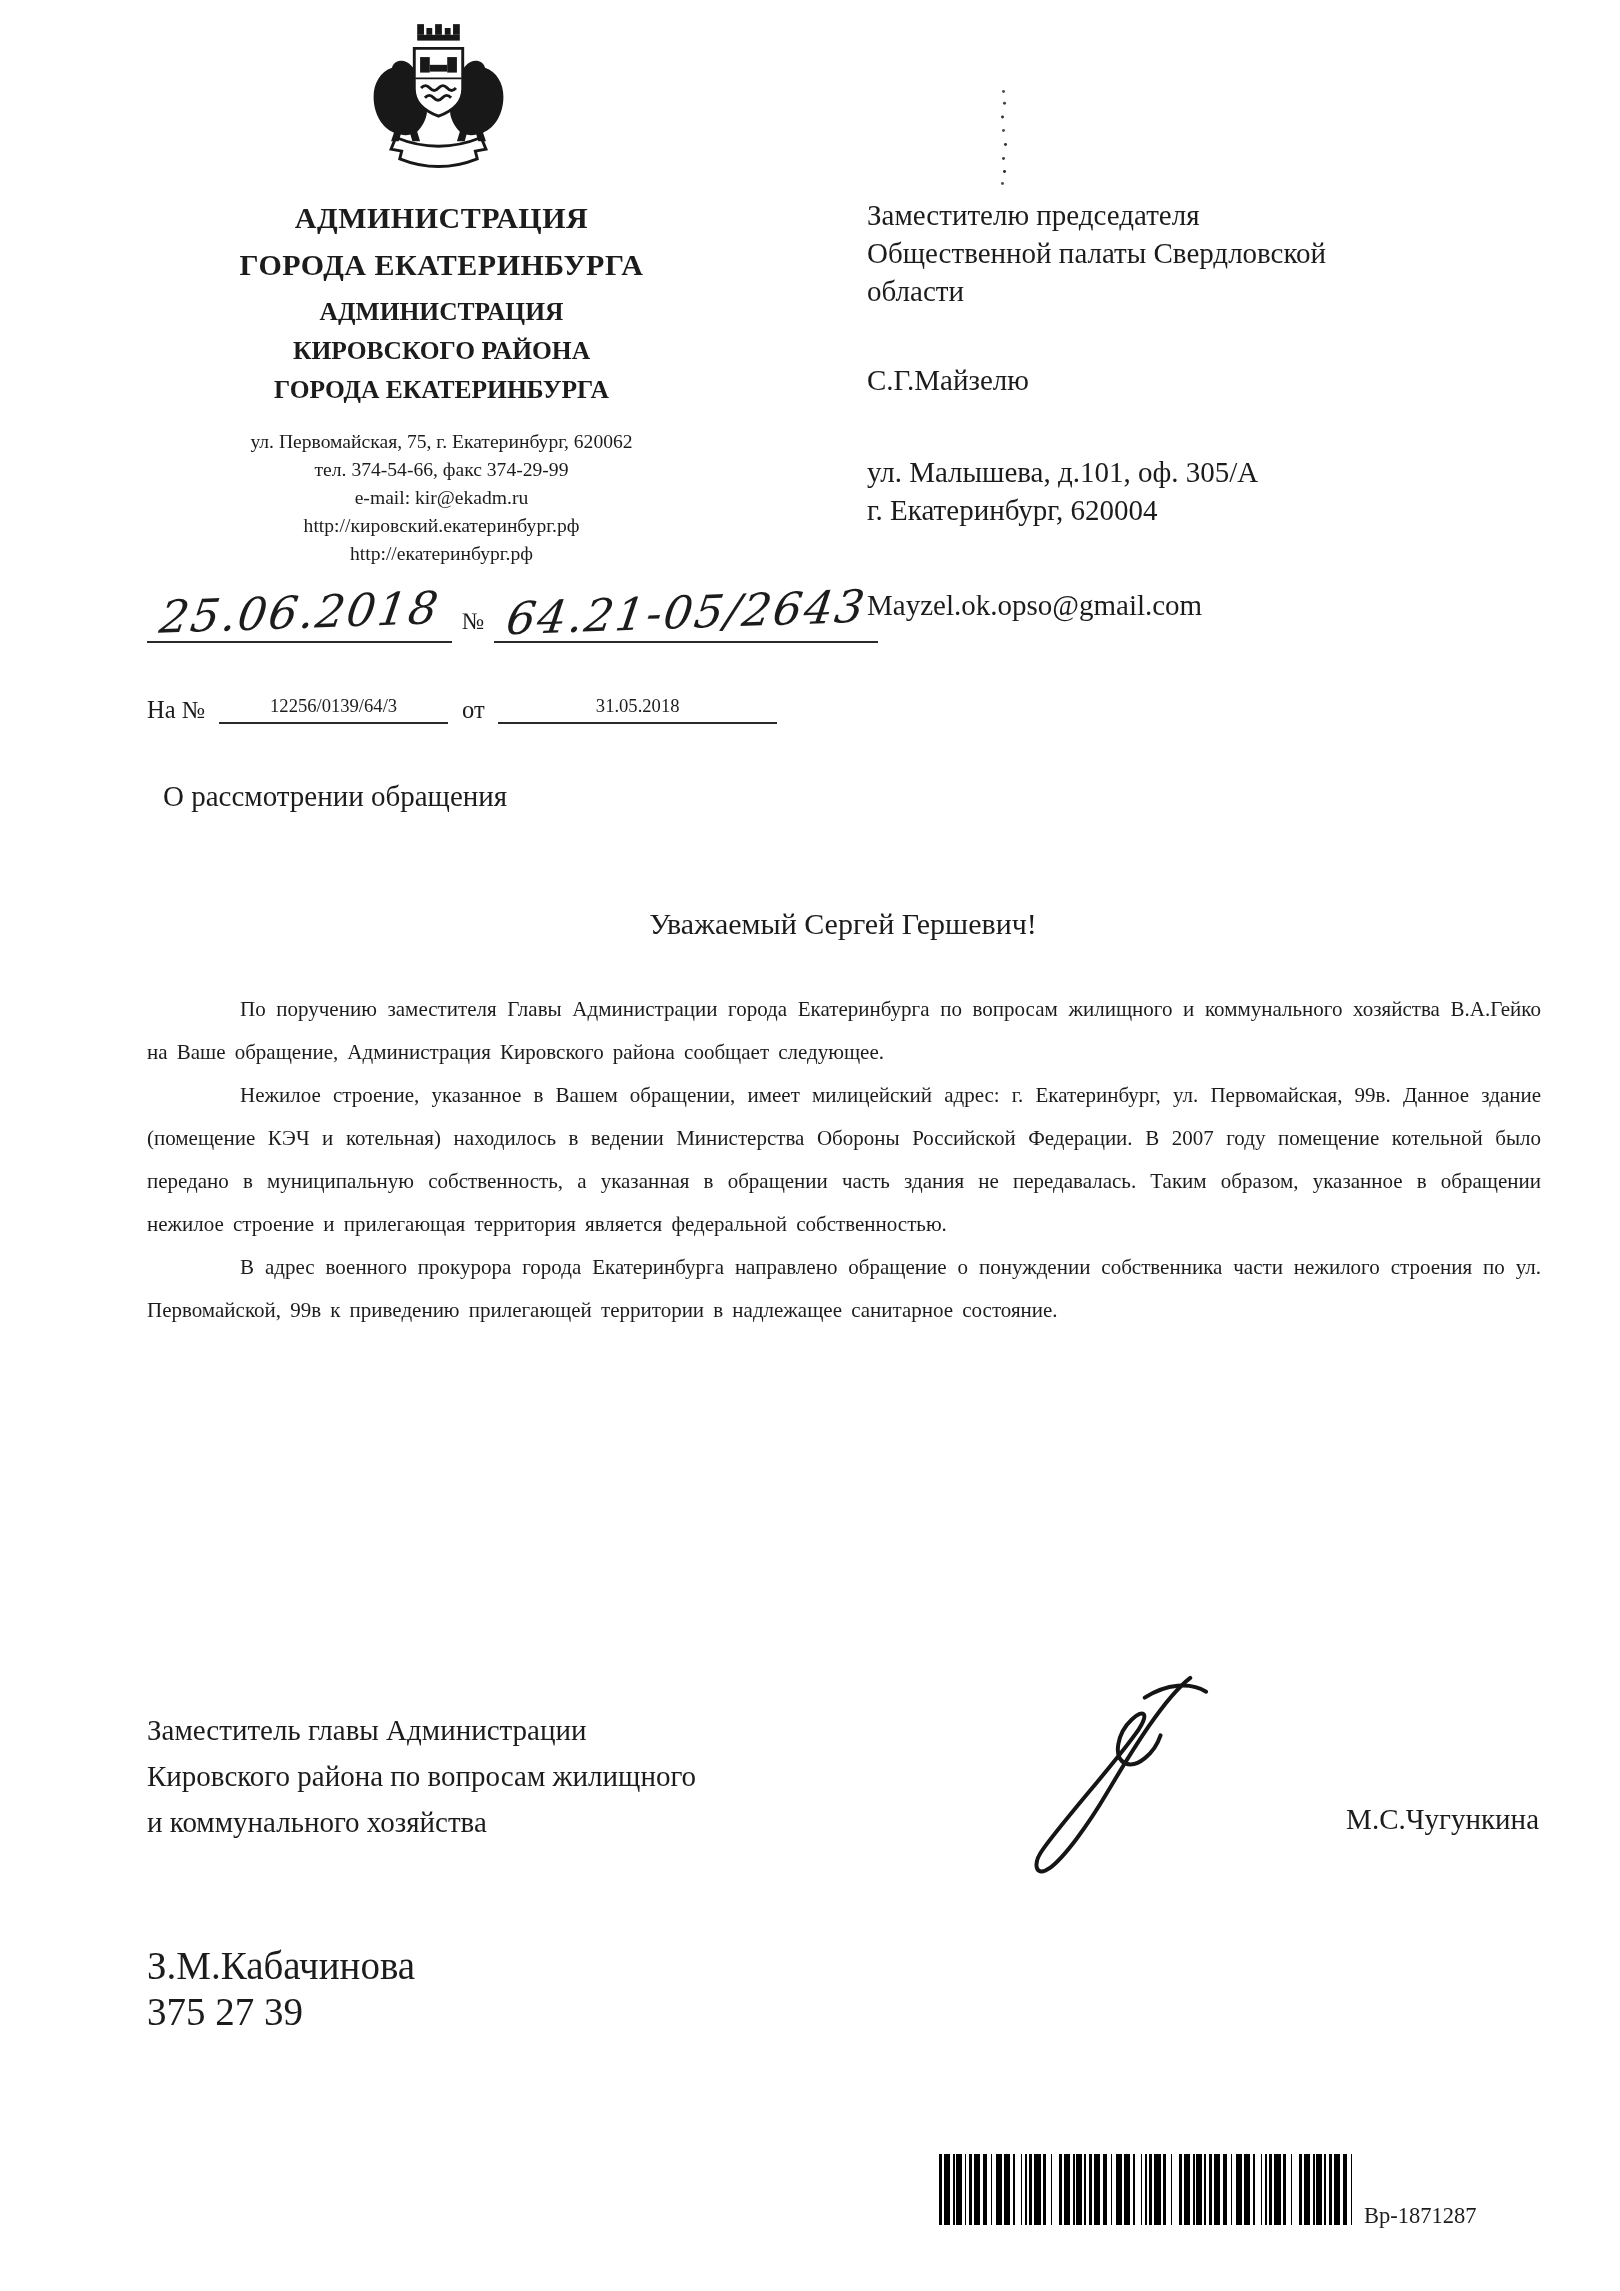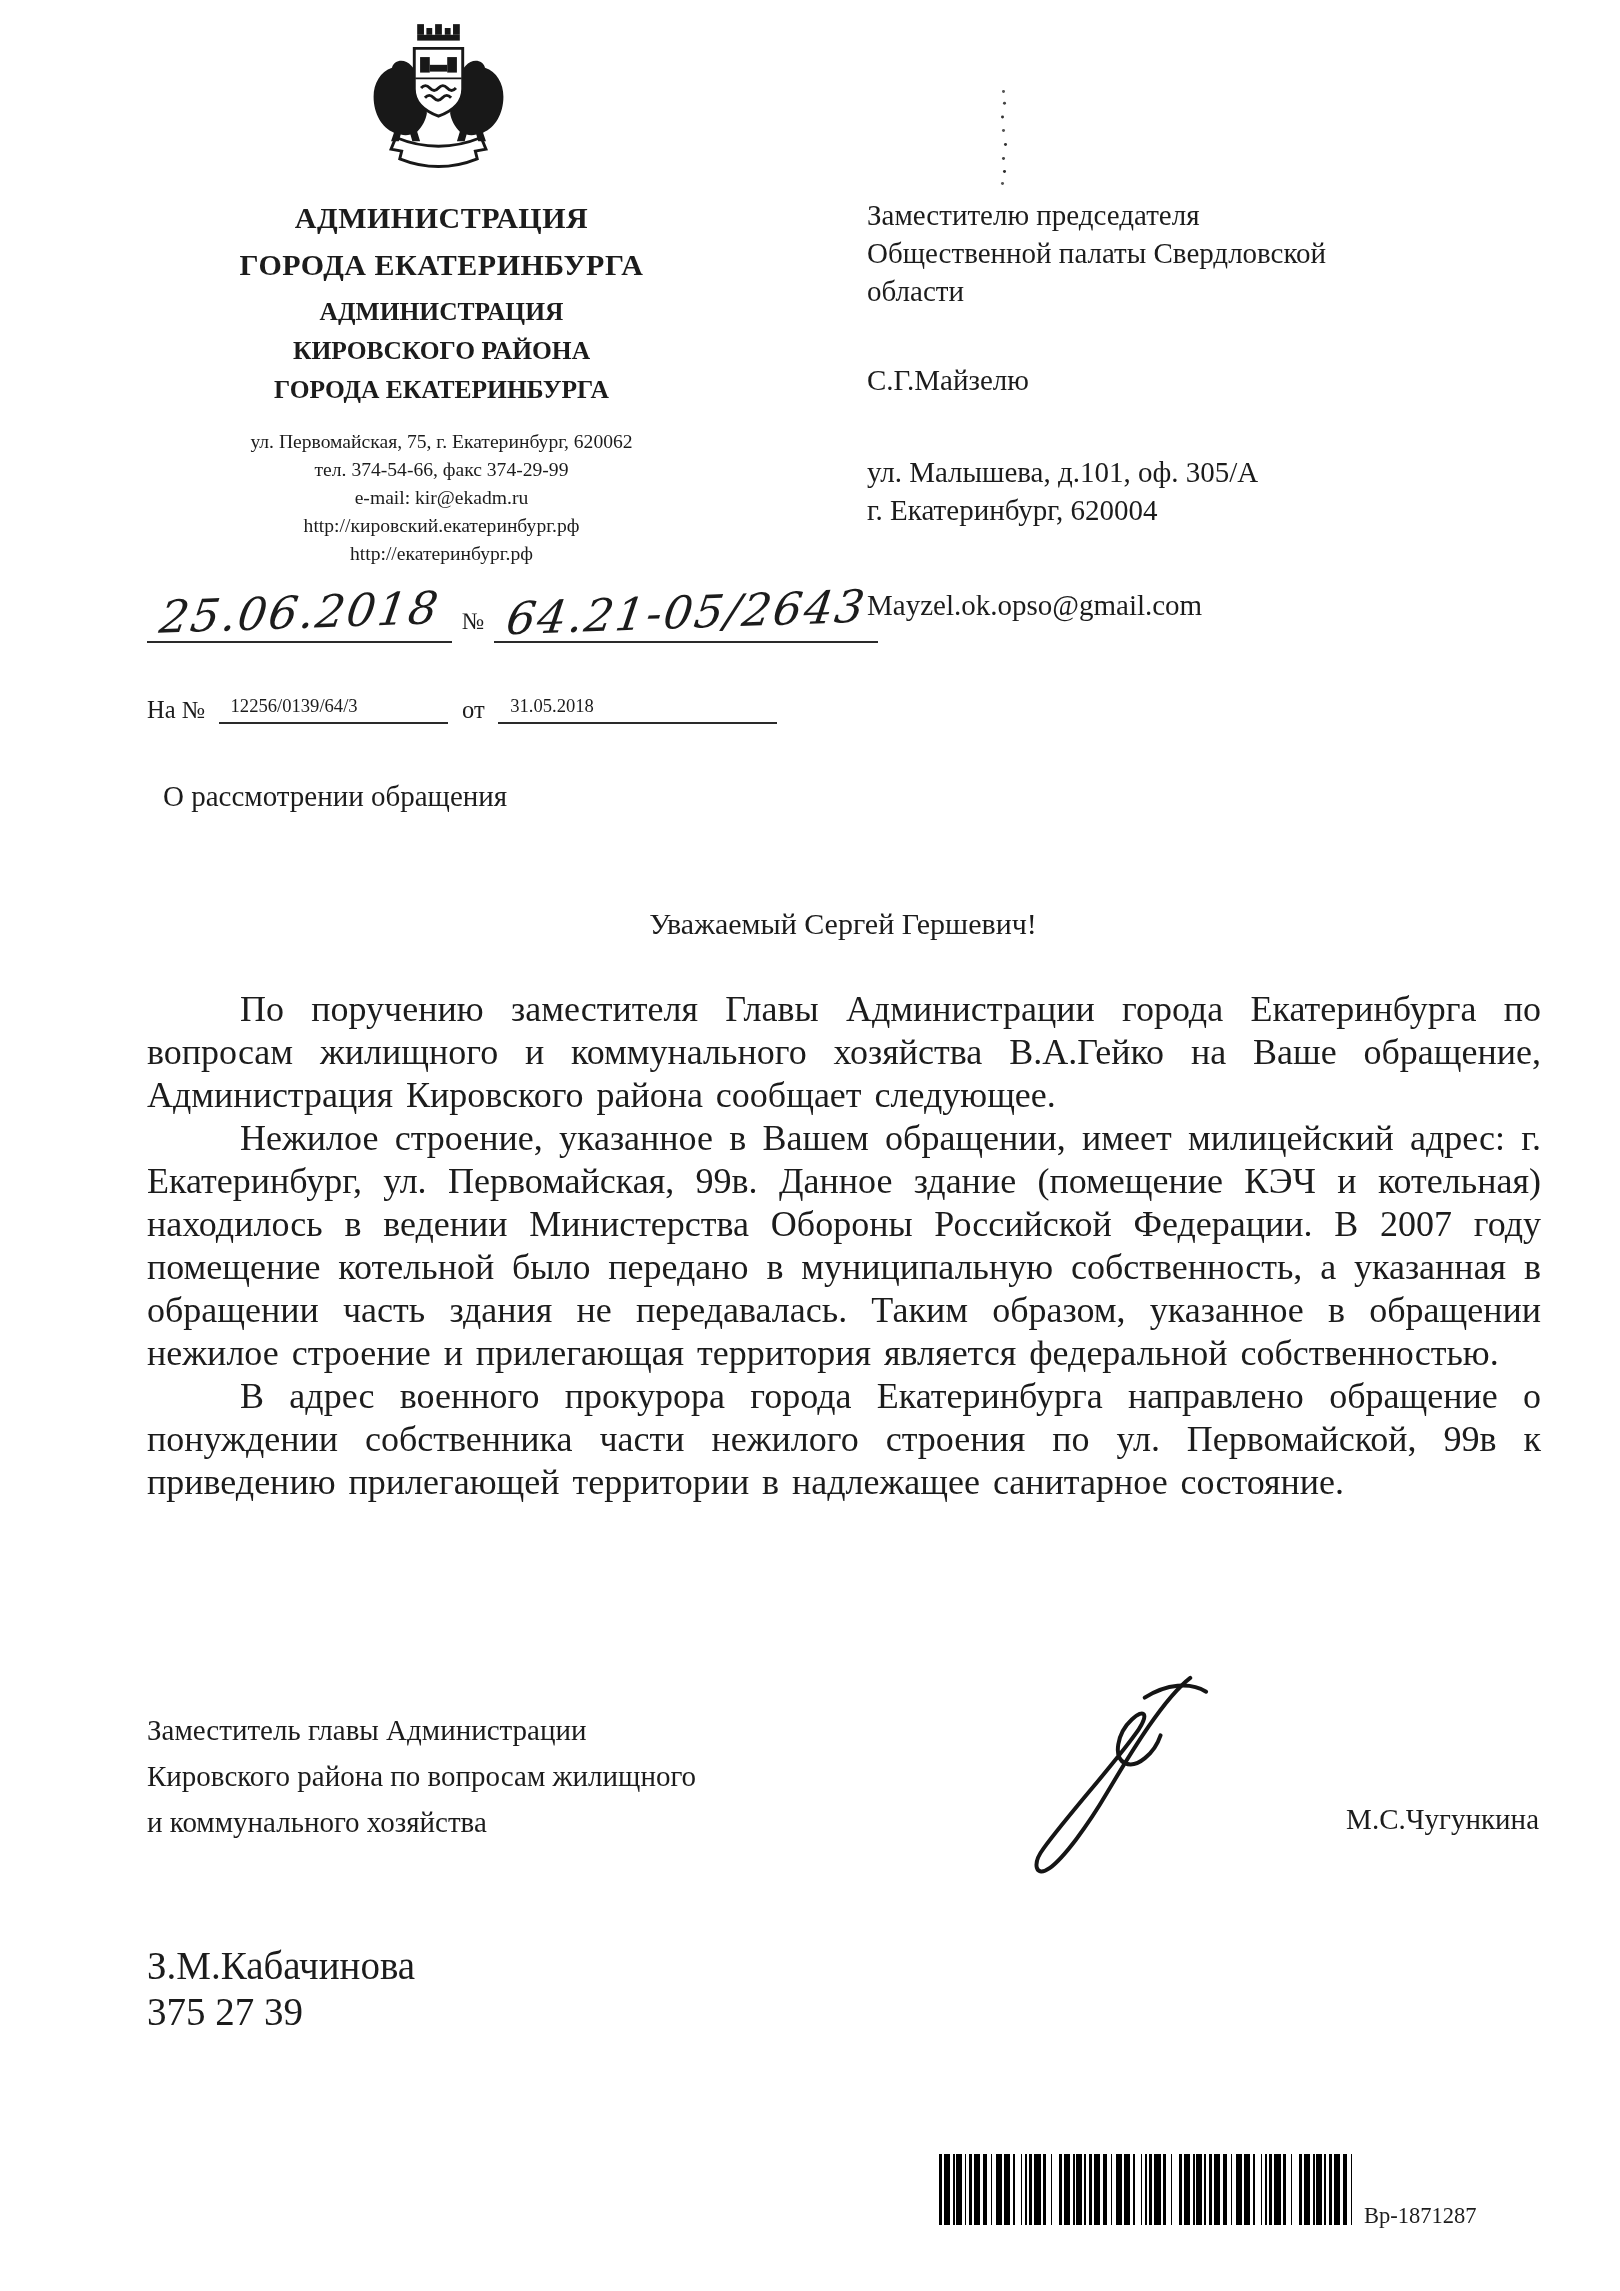--- a/index.html
+++ b/index.html
@@ -50,36 +50,36 @@
   }
   .no-sign{font-size:23.5px;padding-bottom:7.8px;}
 
   
   .ref-line{
     position:absolute;left:147px;top:690px;
     display:flex;align-items:flex-end;gap:13.7px;font-size:24.5px;
   }
   .ref-slot{
     display:inline-block;border-bottom:2px solid #2a2a2a;
-    min-width:206px;text-align:left;padding:0 11.8px 3.9px 11.8px;
+    min-width:206px;text-align:center;padding:0 11.8px 3.9px 11.8px;
   }
   .ref-slot.wide{min-width:255px;}
   .ref-text{font-size:18.6px;}
 
   
   .subject{position:absolute;left:147px;top:780px;font-size:29px;margin-left:16px;}
 
   
   .salutation{
     position:absolute;left:147px;top:907px;width:1392px;
     text-align:center;font-size:30px;
   }
   .body-text{
     position:absolute;left:147px;top:988px;width:1394px;
-    font-size:36px;line-height:43px;text-align:justify;word-spacing:3.9px;
+    font-size:21px;line-height:43px;text-align:justify;word-spacing:3.9px;
   }
   .body-text p{margin:0;text-indent:93px;}
 
   
   .sig-title{position:absolute;left:147px;top:1707px;font-size:29px;line-height:46px;}
   .sig-scribble{position:absolute;left:995px;top:1664px;width:230px;height:223px;}
   .sig-name{position:absolute;left:1245px;top:1803px;width:294px;text-align:right;font-size:29px;}
 
   
   .executor{position:absolute;left:147px;top:1943px;font-size:39px;line-height:46px;}

